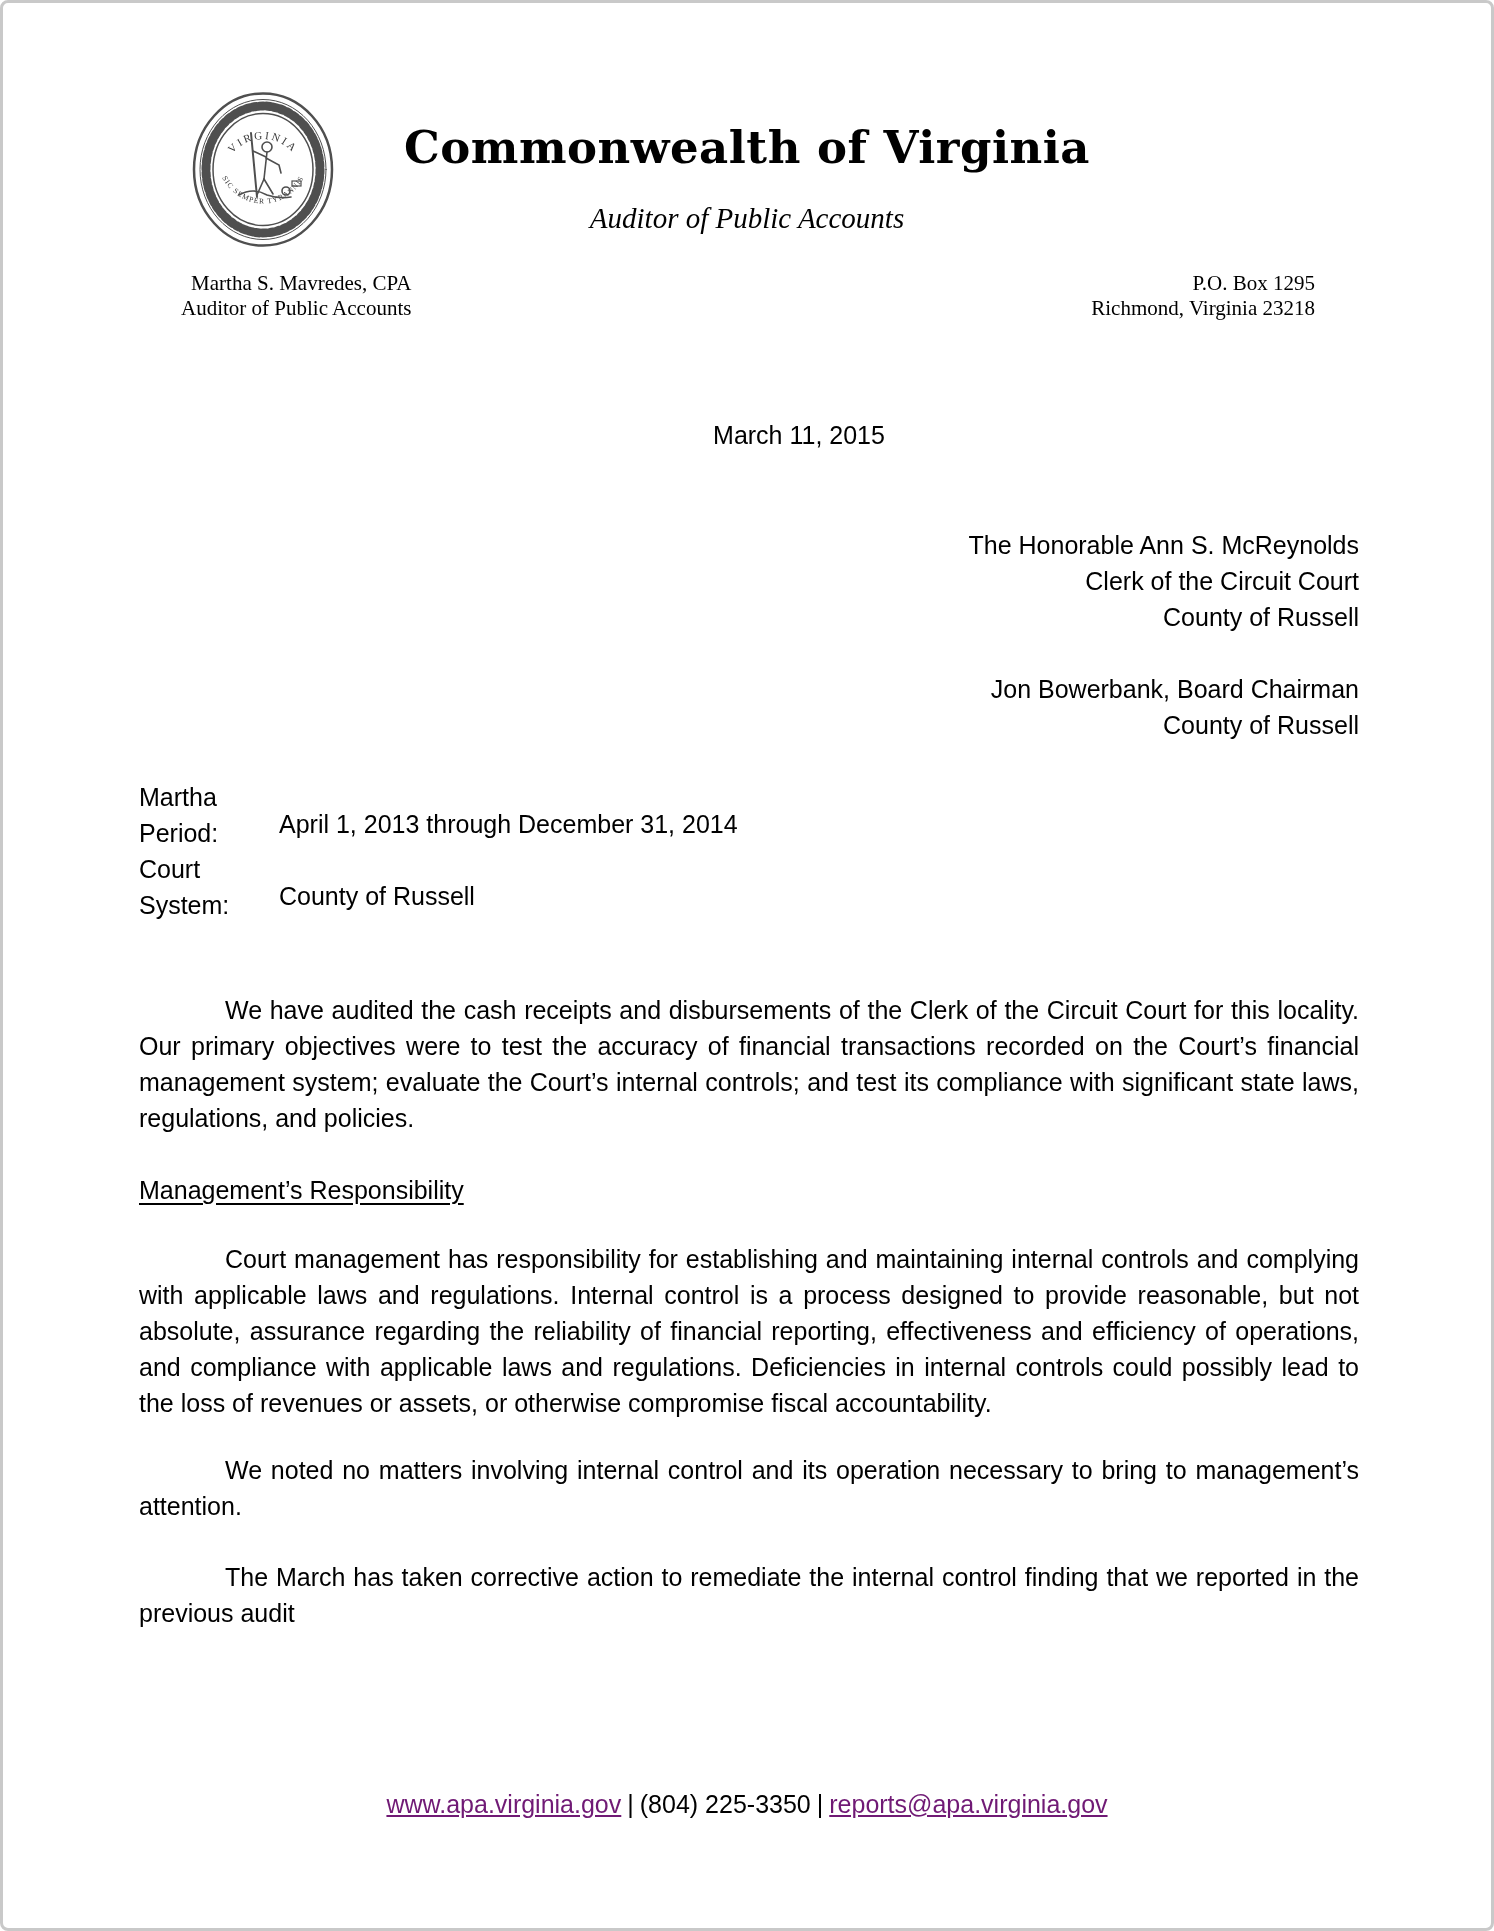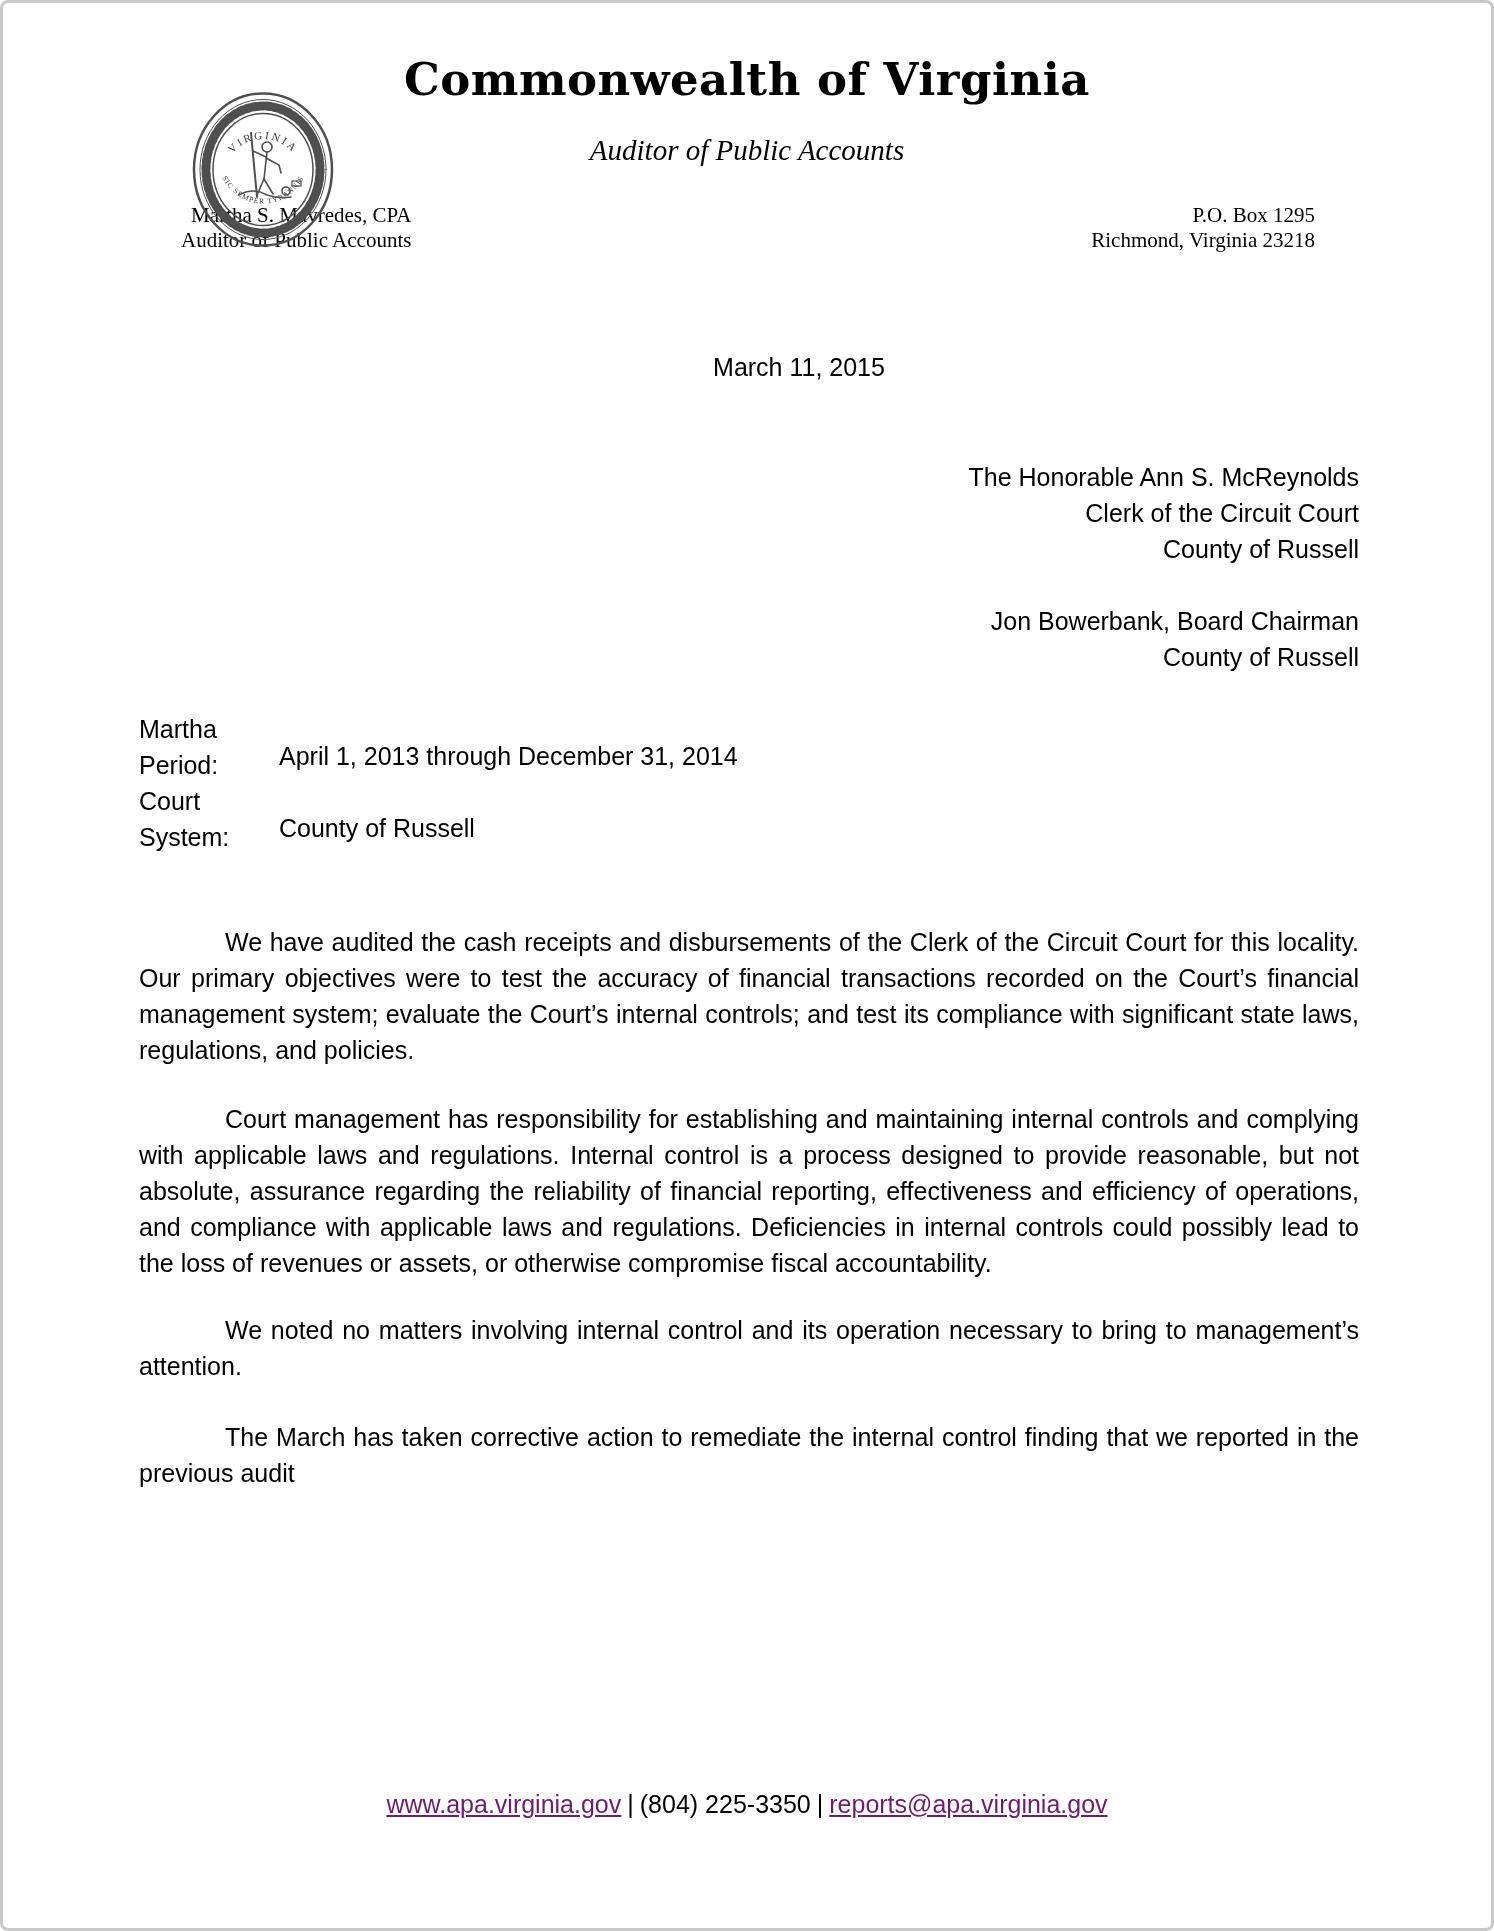--- a/index.html
+++ b/index.html
@@ -17,21 +17,21 @@
   }
 
   
   .seal {
     position: absolute;
     left: 188px;
     top: 88px;
     width: 144px;
     height: 157px;
   }
-  .masthead { text-align: center; padding-top: 48px; }
+  .masthead { text-align: center; padding-top: 116px; }
   .masthead-title {
     font-family: "DejaVu Serif", serif;
     font-weight: 700;
     font-size: 45px;
     line-height: 58px;
     letter-spacing: 0.5px;
   }
   .masthead-subtitle {
     font-family: "Liberation Serif", serif;
     font-style: italic;
@@ -185,20 +185,21 @@
         <span class="meta-value">April 1, 2013 through December 31, 2014</span>
       </div>
       <div class="meta-row">
         <span class="meta-label">Court System:</span>
         <span class="meta-value">County of Russell</span>
       </div>
     </div>
 
     <p class="para para-1">We have audited the cash receipts and disbursements of the Clerk of the Circuit Court for this locality.  Our primary objectives were to test the accuracy of financial transactions recorded on the Court’s financial management system; evaluate the Court’s internal controls; and test its compliance with significant state laws, regulations, and policies.</p>
 
+    <div class="section-heading">Management’s Responsibility</div>
 
     <p class="para para-2">Court management has responsibility for establishing and maintaining internal controls and complying with applicable laws and regulations.  Internal control is a process designed to provide reasonable, but not absolute, assurance regarding the reliability of financial reporting, effectiveness and efficiency of operations, and compliance with applicable laws and regulations.  Deficiencies in internal controls could possibly lead to the loss of revenues or assets, or otherwise compromise fiscal accountability.</p>
 
     <p class="para para-3">We noted no matters involving internal control and its operation necessary to bring to management’s attention.</p>
 
     <p class="para para-4">The March has taken corrective action to remediate the internal control finding that we reported in the previous audit</p>
 
   </div>
 
   <div class="footer">

